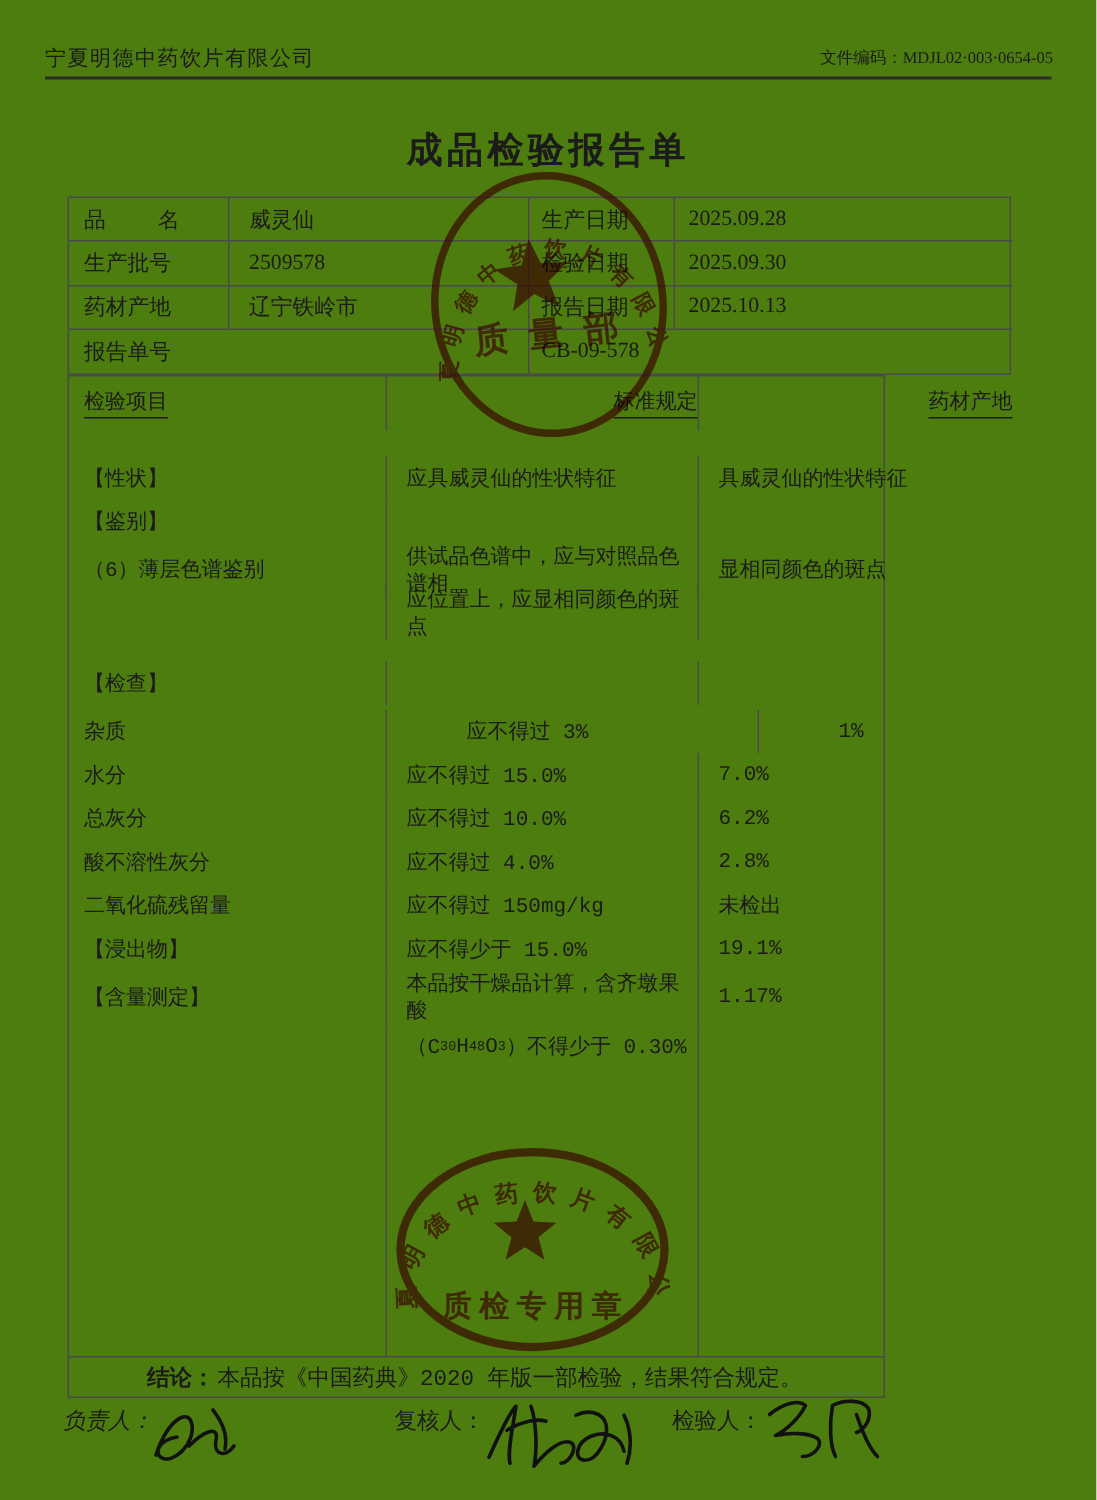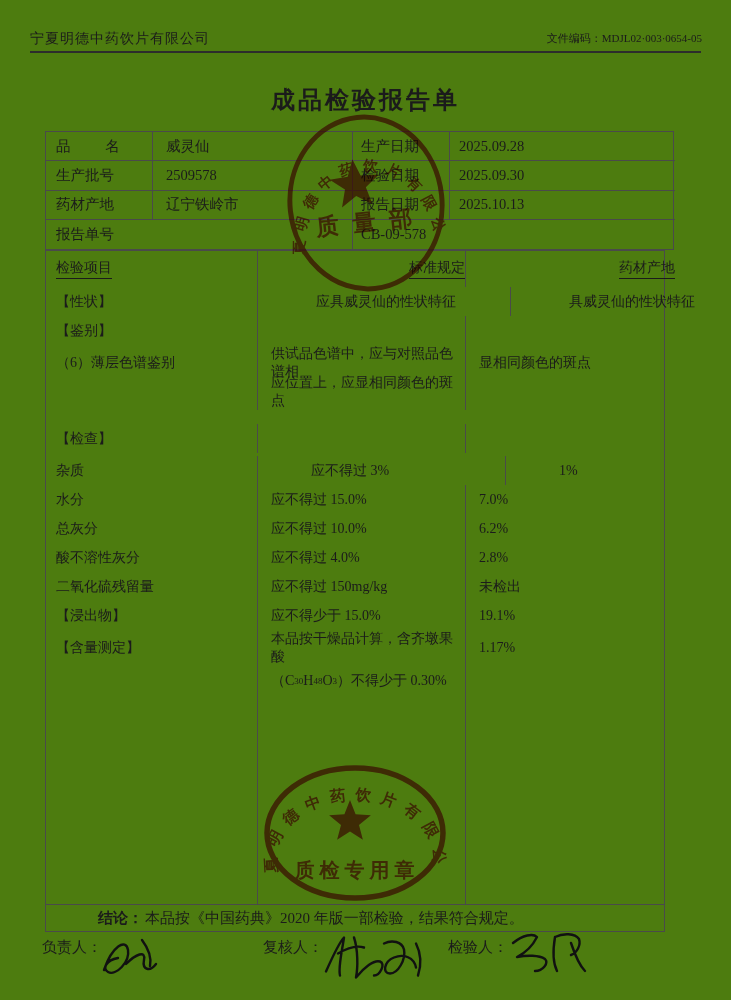--- a/index.html
+++ b/index.html
@@ -37,36 +37,37 @@
     border-bottom:1px solid var(--bc);}
   .info-table .cell.bR{border-right:1px solid var(--bc);}
   .info-table .cell.lastRow{border-bottom:none;}
   .info-table .lab{padding-left:10px;white-space:pre;font-family:Liberation Mono, monospace;}
   .info-table .val{padding-left:13px;}
   .info-table .lab2{padding-left:8px;}
   .info-table .val2{padding-left:9px;}
   .info-table .span2{grid-column:span 2;}
   
   .main-table{
-    position:absolute;left:45px;top:250px;width:620px;height:682px;
+    position:absolute;left:45px;top:250px;width:545px;height:682px;
     border:1px solid var(--bc);
     display:flex;flex-direction:column;
     font-size:14px;
     box-sizing:border-box;
+    font-family:Liberation Mono, monospace;
   }
   .trow{display:grid;grid-template-columns:212px 208px 209px;height:29px;flex:0 0 auto;}
   .trow .tcell{display:flex;align-items:center;box-sizing:border-box;height:100%;}
   .trow .c1{padding-left:10px;border-right:1px solid var(--bc);}
   .trow .c2{padding-left:13px;border-right:1px solid var(--bc);}
   .trow .c3{padding-left:13px;}
   .thead{height:36px;}
   .thead .tcell{align-items:center;}
   .thead .c2,.thead .c3{justify-content:flex-end;padding-left:0;}
   .thead .hlab{border-bottom:1px solid var(--ink);padding-bottom:1px;}
-  .mt17{gap:45px;} .mt21{margin-top:21px;} .mt3{margin-top:3px;gap:40px;} .mt7{margin-top:7px;}
+  .mt17{margin-top:17px;} .mt21{margin-top:21px;} .mt3{margin-top:3px;gap:40px;} .mt7{margin-top:7px;}
   .filler{flex:1 1 auto;}
   .concl{
     flex:0 0 auto;height:27px;border-top:1px solid var(--bc);
     display:flex;align-items:center;padding-left:14px;font-size:15px;box-sizing:border-box;
   }
   .concl b{margin-right:2px;margin-left:38px;}
   sub.fsub{font-size:9px;line-height:0;vertical-align:-3px;}
   
   .siglab{position:absolute;font-size:15px;top:938px;}
   .sig-svg{position:absolute;}
@@ -198,21 +199,21 @@
       <div class="tcell c2"></div>
       <div class="tcell c3"></div>
     </div>
 
     <div class="concl">
       <b>结论：</b>
       <span>本品按《中国药典》2020 年版一部检验，结果符合规定。</span>
     </div>
   </div>
 
-  <div class="siglab" style="left:42px;">负责人：</div>
+  <div class="siglab" style="left:42px;font-style:italic;">负责人：</div>
   <svg class="sig-svg" style="left:92px;top:925px;" width="90" height="62" viewBox="0 0 90 60">
     <path d="M12,44 C20,20 34,12 36,24 C38,36 24,50 16,46 C10,43 14,34 26,32 M34,38 C44,28 54,24 52,34 C50,44 58,46 64,38 M50,14 C56,22 60,30 58,40"></path>
   </svg>
 
   <div class="siglab" style="left:263px;">复核人：</div>
   <svg class="sig-svg" style="left:318px;top:922px;" width="115" height="68" viewBox="0 0 115 65">
     <path d="M8,48 C16,30 22,18 26,14 C24,28 20,44 22,52 M20,30 C30,24 40,22 46,24 M36,14 C40,26 40,44 38,54 C46,44 56,36 62,38 C68,40 62,52 56,52 M66,20 C74,16 84,18 86,26 C88,36 80,50 72,50 C64,50 66,38 76,34 C86,30 96,34 98,44 M98,20 C102,28 104,40 100,52"></path>
   </svg>
 
   <div class="siglab" style="left:448px;">检验人：</div>

